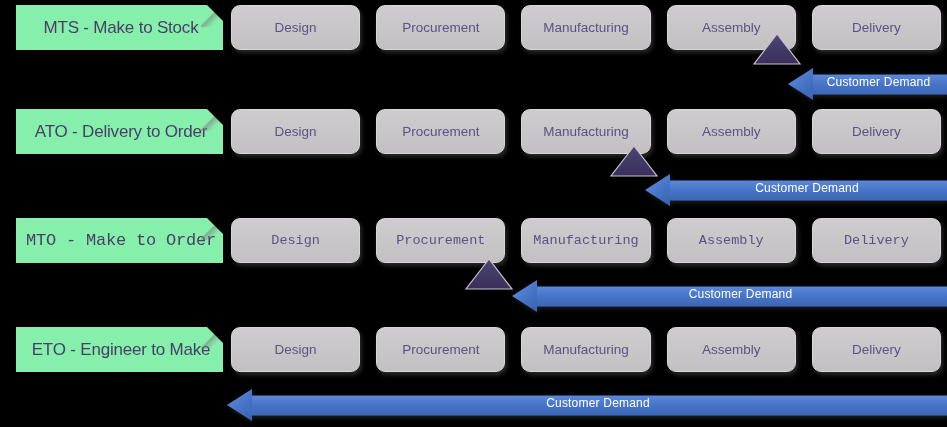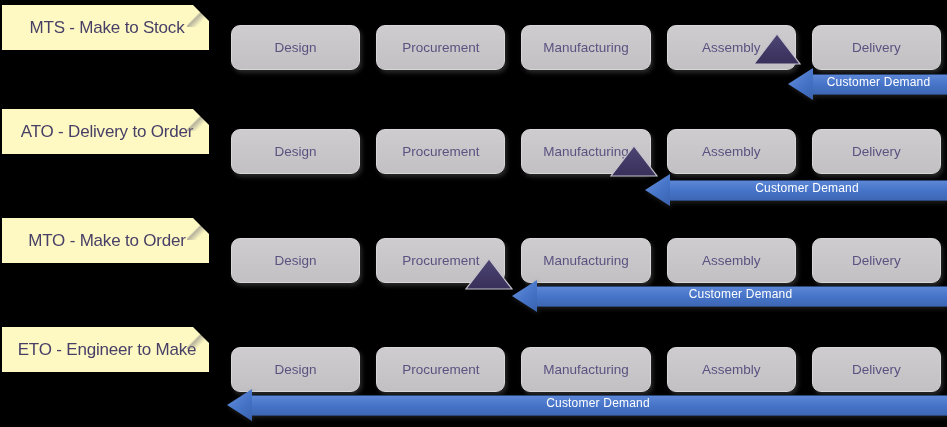--- a/index.html
+++ b/index.html
@@ -6,37 +6,37 @@
   #canvas{
     position:relative;
     width:947px;height:427px;
     background:#000000;
     overflow:hidden;
     font-family:"Liberation Sans","DejaVu Sans",sans-serif;
   }
   
   .strategy-label{
     position:absolute;
-    left:2px;width:207px;height:45px;
-    background:#fef9c3;
+    left:16px;width:207px;height:45px;
+    background:#86efac;
     clip-path:polygon(0 0, calc(100% - 16px) 0, 100% 16px, 100% 100%, 0 100%);
     filter:drop-shadow(3px 3px 2px rgba(120,120,120,0.55));
     display:flex;align-items:center;justify-content:center;
     color:#473f66;font-size:17px;letter-spacing:-0.2px;
     box-sizing:border-box;padding:0 7px 0 10px;
     white-space:nowrap;
   }
   .strategy-label::after{ 
     content:"";position:absolute;top:0;right:0;width:22px;height:22px;
     background:linear-gradient(135deg, transparent 44%, rgba(125,122,124,0.55) 50%, rgba(237,236,236,0) 72%);
   }
   
   .stage-strip{
     position:absolute;left:231px;width:710px;height:45px;
-    display:flex;gap:16px;margin-top:20px;
+    display:flex;gap:16px;
   }
   .stage-box{
     flex:1;
     background:linear-gradient(180deg,#cecccf 0%,#c7c5c8 60%,#c2c0c3 100%);
     border:1px solid #d8d6d9;
     border-radius:9px;
     box-shadow:2px 3px 4px rgba(75,75,75,0.55);
     display:flex;align-items:center;justify-content:center;
     color:#5b5280;font-size:13.5px;
     box-sizing:border-box;
@@ -59,21 +59,21 @@
   .arrow-body{
     flex:1;height:19px;
     background:linear-gradient(180deg,#5d87d6 0%,#4674c8 50%,#3e67b4 100%);
     border-top:1px solid #2a4679;border-bottom:1px solid #2a4679;
     display:flex;align-items:flex-start;justify-content:center;
   }
   .arrow-label{color:#ffffff;font-size:12px;letter-spacing:0.2px;white-space:nowrap;}
   
   .r0 .strategy-label,.r0 .stage-strip{top:5px;}
   .r1 .strategy-label,.r1 .stage-strip{top:109px;}
-  .r2 .strategy-label,.r2 .stage-strip{top:218px;}
+  .r2 .strategy-label,.r2 .stage-strip{top:218px;font-family:Liberation Mono, monospace;}
   .r3 .strategy-label,.r3 .stage-strip{top:327px;}
   .r0 .triangle{left:753px;top:33px;}
   .r1 .triangle{left:610px;top:145px;}
   .r2 .triangle{left:465px;top:258px;}
   .r0 .arrow{left:788px;top:68px;}
   .r1 .arrow{left:645px;top:174px;}
   .r2 .arrow{left:512px;top:280px;}
   .r3 .arrow{left:227px;top:389px;}
 </style>
 </head>

